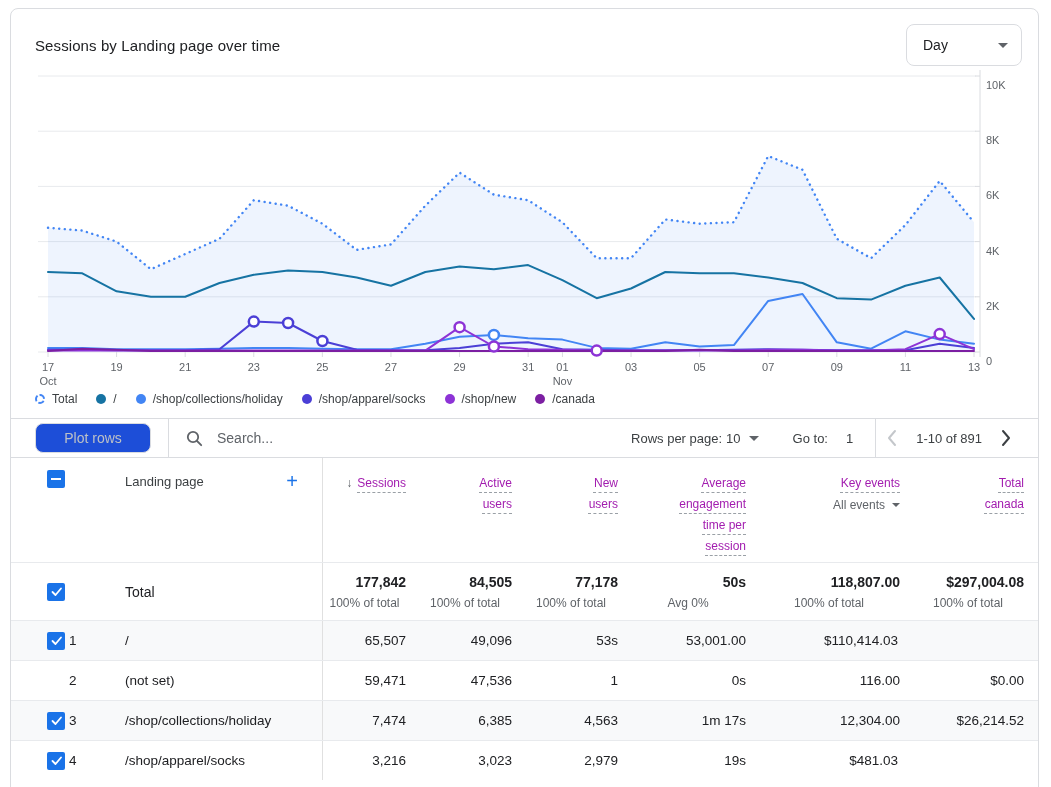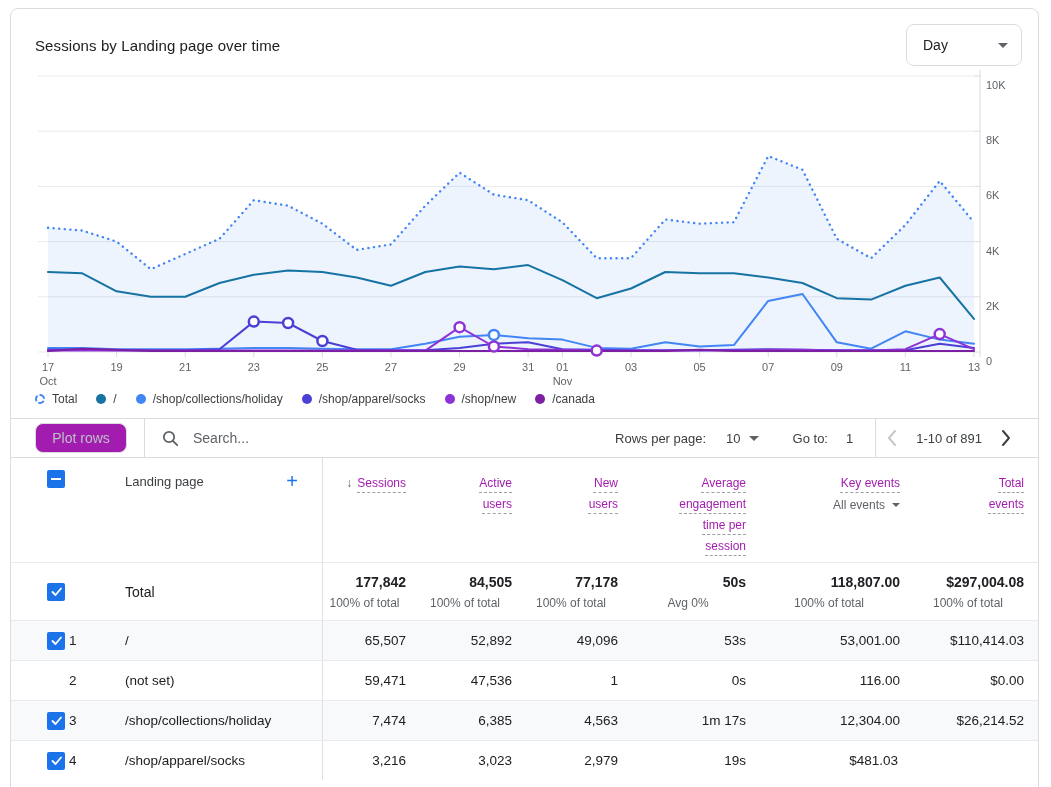--- a/index.html
+++ b/index.html
@@ -20,28 +20,28 @@
   }
   .caret{width:0;height:0;border-left:5px solid transparent;border-right:5px solid transparent;border-top:5px solid #5f6368;display:inline-block;}
   .day-select .caret{margin-left:auto;}
   .chart-wrap{position:relative;}
   .chart-wrap svg{display:block;}
   .legend{display:flex;align-items:center;gap:19px;padding:2px 24px 12px 24px;font-size:12px;color:#3c4043;}
   .legend-item{display:inline-flex;align-items:center;cursor:pointer;}
   .legend-dot{width:10px;height:10px;border-radius:50%;margin-right:7px;display:inline-block;box-sizing:border-box;}
   .legend-dot.dashed{background:transparent !important;border:2px dashed #4285f4;}
   .toolbar{border-top:1px solid #dadce0;height:38px;display:flex;align-items:center;padding:0 16px 0 24px;font-size:13px;color:#3c4043;}
-  .plot-rows{border:1px solid #dadce0;border-radius:8px;background:#a21caf;color:#bdc1c6;font-size:14px;padding:6px 0;width:92px;text-align:center;cursor:default;}
+  .plot-rows{border:1px solid #dadce0;border-radius:8px;background:#1d4ed8;color:#bdc1c6;font-size:14px;padding:6px 0;width:116px;text-align:center;cursor:default;}
   .vdiv{width:1px;align-self:stretch;background:#dadce0;}
   .search-box{display:flex;align-items:center;margin-left:17px;}
   .search-box input{border:none;outline:none;font-size:14px;color:#202124;width:210px;margin-left:12px;font-family:inherit;}
   .search-box input::placeholder{color:#5f6368;}
   .tb-right{margin-left:auto;display:flex;align-items:center;height:100%;}
   .tb-right .lbl{color:#3c4043;}
-  .tb-right .val{margin:0 8px 0 20px;}
+  .tb-right .val{margin:0 8px 0 4px;}
   .pp-caret{margin-right:34px;}
   .goto-val{margin:0 22px 0 18px;}
   .pager{display:flex;align-items:center;height:100%;}
   .chev{width:24px;height:24px;display:flex;align-items:center;justify-content:center;cursor:pointer;margin:0 4px;}
   .range{margin:0 8px;color:#3c4043;}
   
   .grid-row{display:grid;grid-template-columns:58px 36px 1fr 96px 106px 106px 128px 154px 126px;}
   .thead{border-top:1px solid #dadce0;min-height:104px;}
   .cell{box-sizing:border-box;}
   .cb-cell{padding:12px 0 0 36px;}
@@ -251,21 +251,21 @@
       </div>
       <div class="cell th-metric">
         <div class="hline-row"><span class="hl">Key events</span></div>
         <div class="hfilter">
           <span>All events</span>
           <span class="caret"></span>
         </div>
       </div>
       <div class="cell th-metric last">
         <div class="hline-row"><span class="hl">Total</span></div>
-        <div class="hline-row"><span class="hl">events</span></div>
+        <div class="hline-row"><span class="hl">canada</span></div>
       </div>
     </div>
 
   <div class="grid-row trow-total" id="totalrow">
     <div class="cell cb-cell center">
       <div class="cb">
         <svg width="13" height="13" viewBox="0 0 13 13">
           <path d="M2.5 7l3 3 5.5-6.5" fill="none" stroke="#fff" stroke-width="1.8" stroke-linecap="round" stroke-linejoin="round"></path>
         </svg>
       </div>
@@ -303,21 +303,20 @@
         <div class="cell cb-cell center">
           <div class="cb">
             <svg width="13" height="13" viewBox="0 0 13 13">
               <path d="M2.5 7l3 3 5.5-6.5" fill="none" stroke="#fff" stroke-width="1.8" stroke-linecap="round" stroke-linejoin="round"></path>
             </svg>
           </div>
         </div>
         <div class="cell rownum">1</div>
         <div class="cell lp-val">/</div>
         <div class="cell dm first-metric">65,507</div>
-        <div class="cell dm">52,892</div>
         <div class="cell dm">49,096</div>
         <div class="cell dm">53s</div>
         <div class="cell dm">53,001.00</div>
         <div class="cell dm last">$110,414.03</div>
       </div>
       <div class="grid-row trow">
         <div class="cell cb-cell center"></div>
         <div class="cell rownum">2</div>
         <div class="cell lp-val">(not set)</div>
         <div class="cell dm first-metric">59,471</div>

